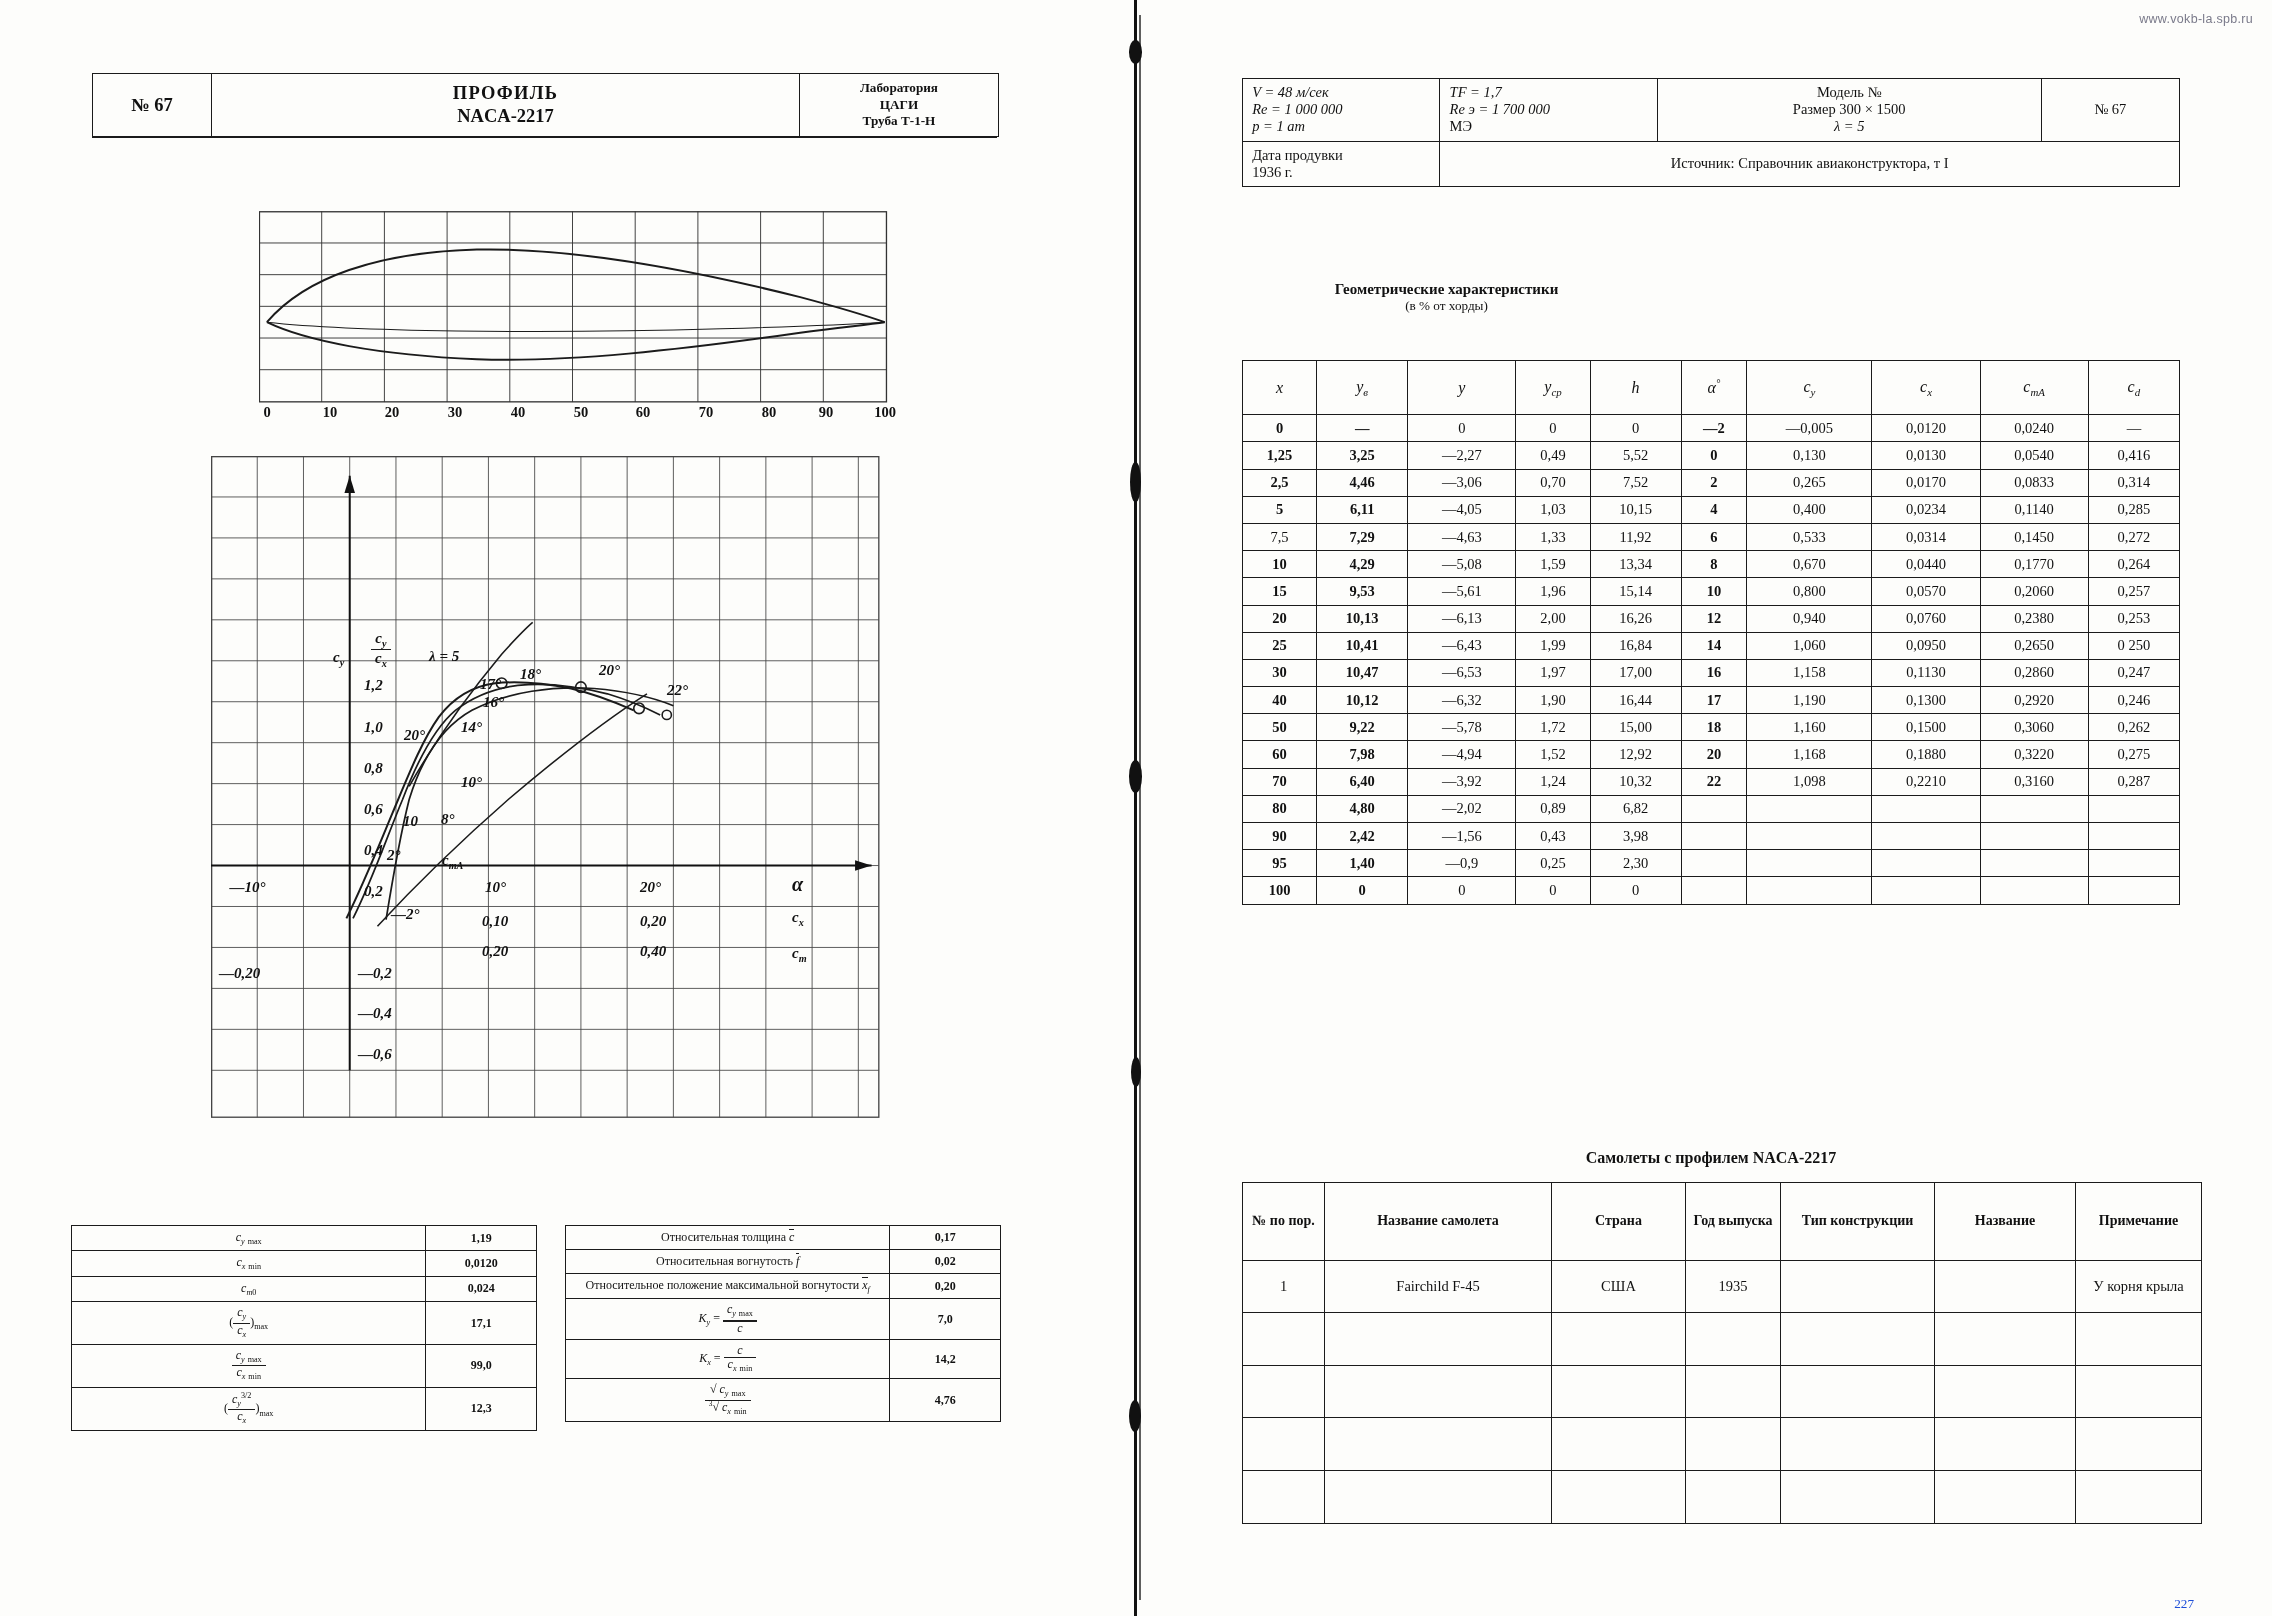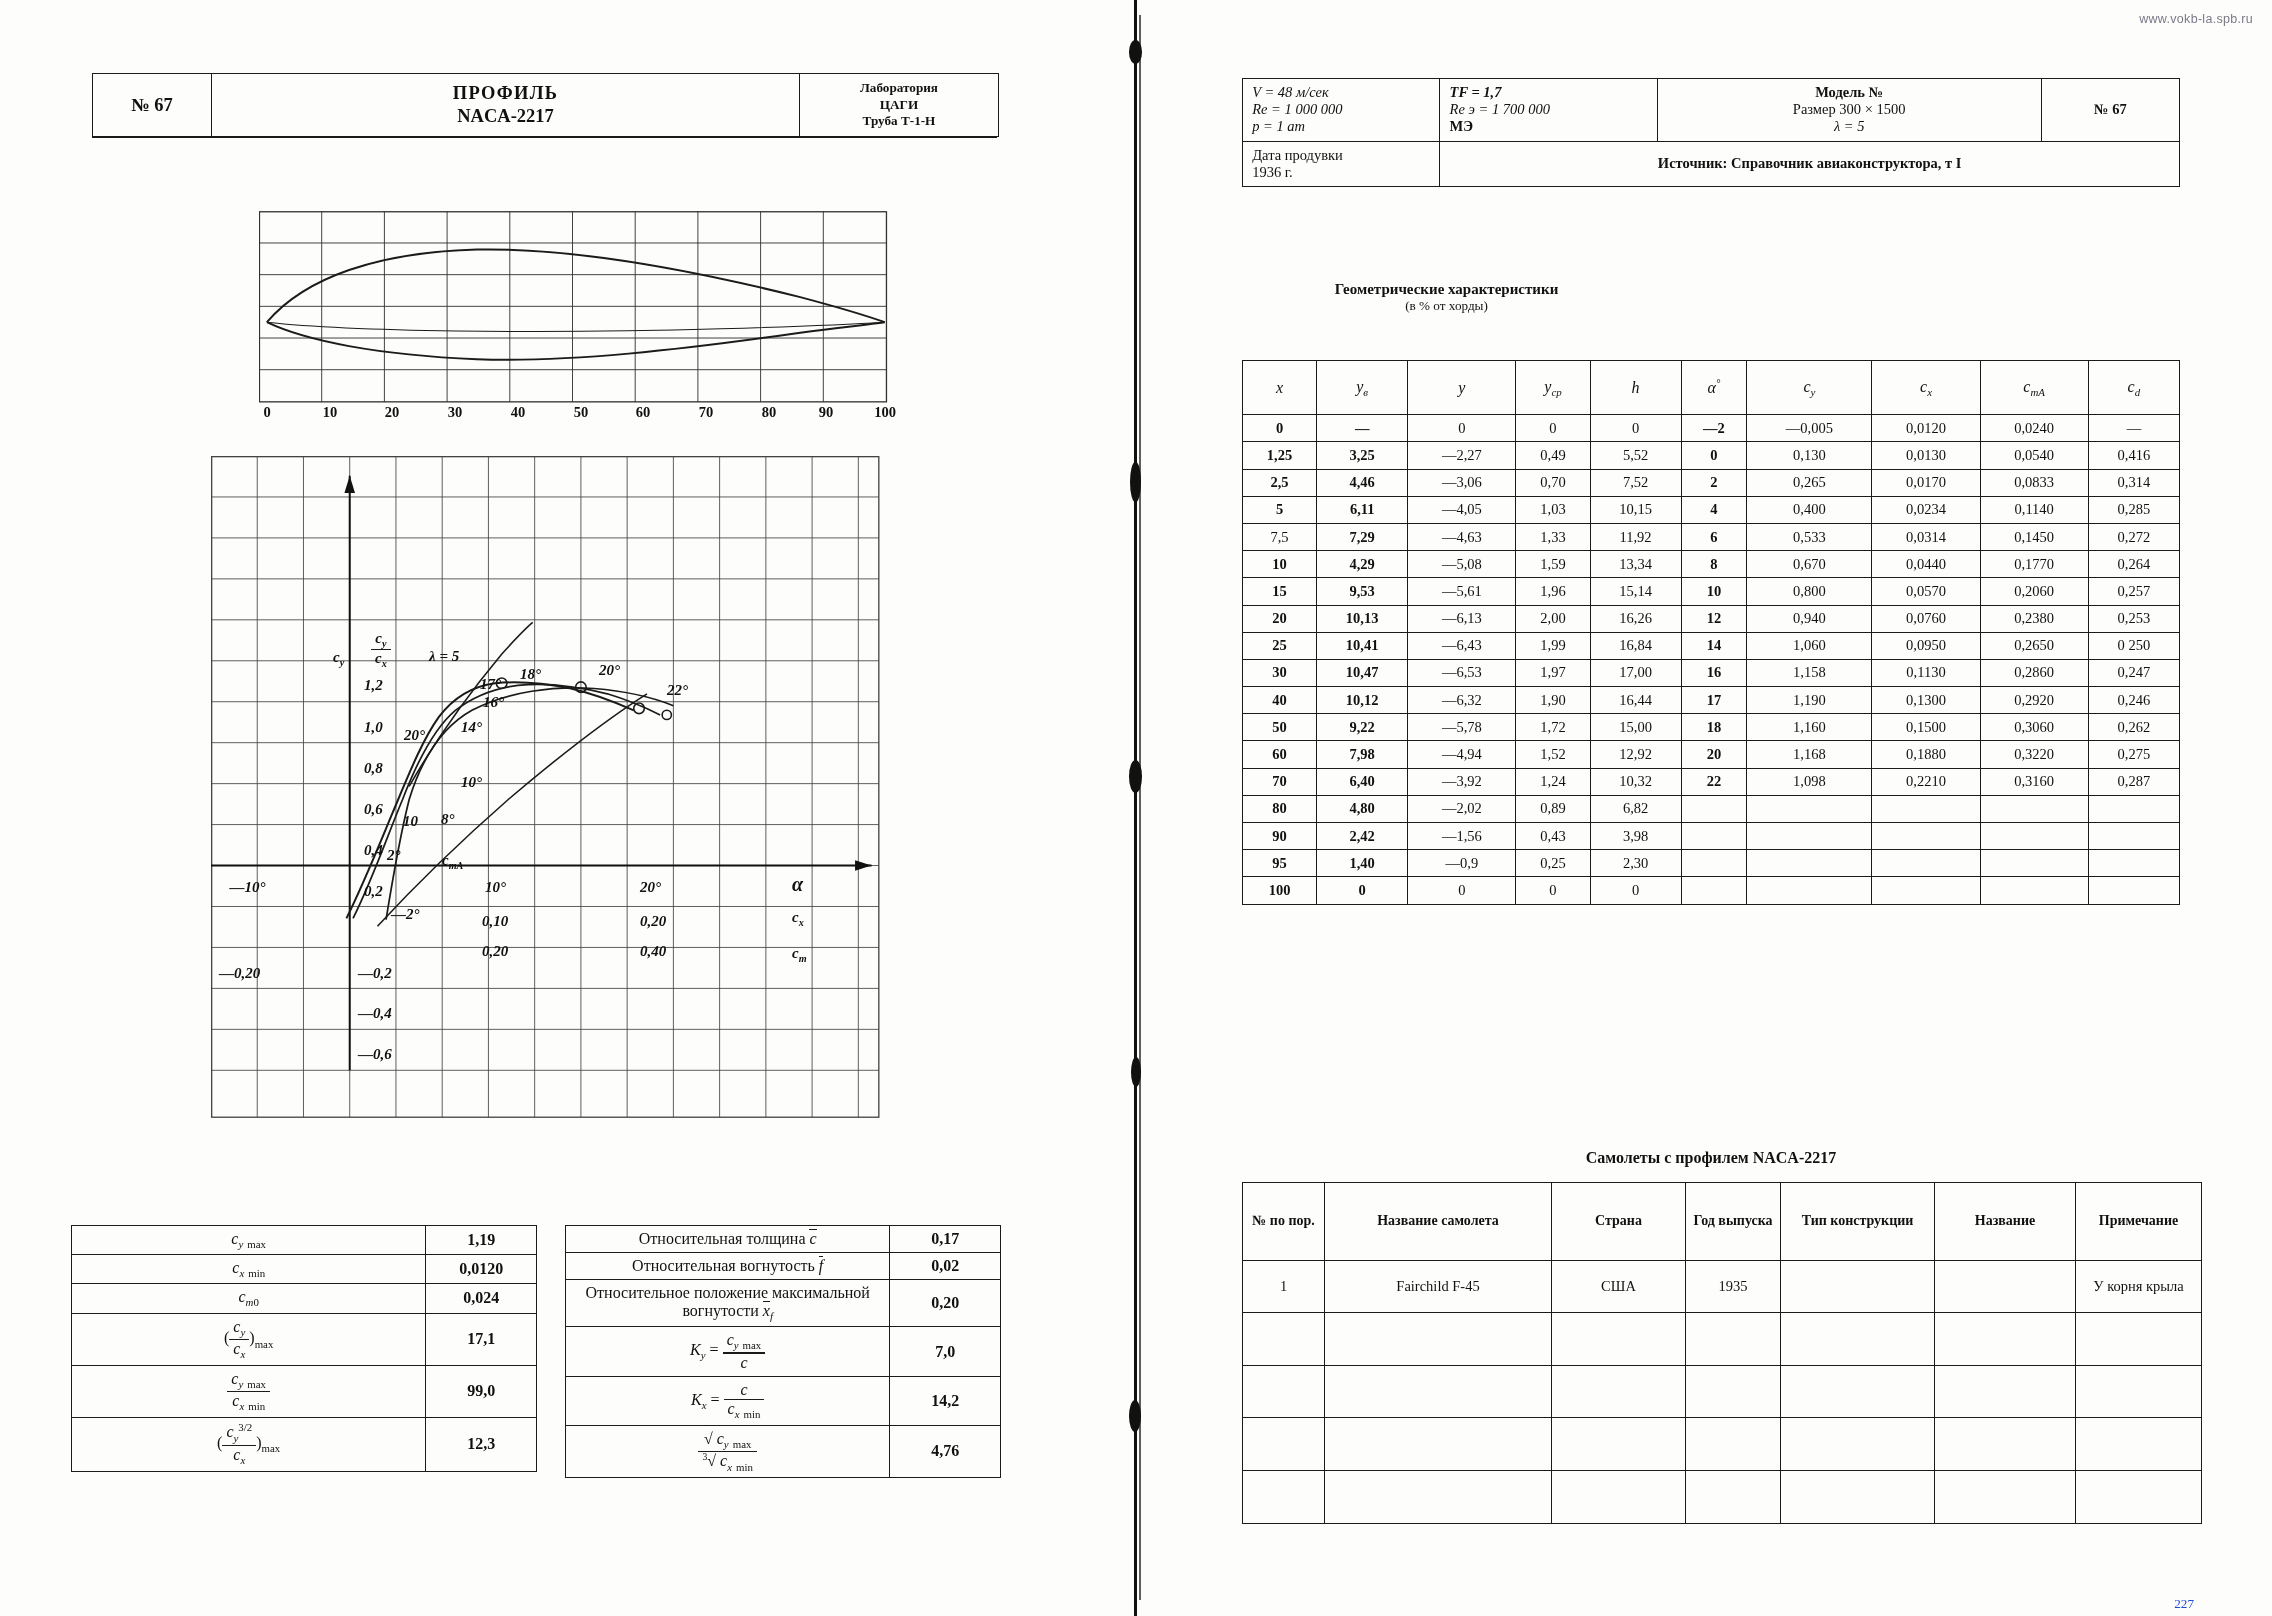--- a/index.html
+++ b/index.html
@@ -35,35 +35,35 @@
   .axis-ticks span{position:absolute;font-size:14.5px;font-weight:bold;transform:translateX(-50%);}
 
   
   .polar{position:absolute;left:211px;top:456px;width:720px;height:720px;}
 
   .chart-label{position:absolute;font-size:15px;font-weight:bold;font-style:italic;}
 
   
   .lt1{position:absolute;left:71px;top:1225px;width:466px;}
   .lt2{position:absolute;left:565px;top:1225px;width:436px;}
-  .lt1 td,.lt2 td{border:1.3px solid #1b1b1b;font-size:16px;padding:4px 5.3px;}
+  .lt1 td,.lt2 td{border:1.3px solid #1b1b1b;font-size:12px;padding:4px 5.3px;}
   .lt1 .k,.lt2 .k{text-align:center;}
   .lt1 .v,.lt2 .v{text-align:center;width:99px;font-weight:bold;}
   .frac{display:inline-block;text-align:center;vertical-align:middle;line-height:1.1;}
   .frac .num{display:block;border-bottom:1px solid #1b1b1b;padding:0 4px;}
   .frac .den{display:block;padding:0 4px;}
   .it{font-style:italic;}
   .sub{font-size:.68em;vertical-align:sub;}
   .sup{font-size:.68em;vertical-align:super;}
 
   
   .rt-top{position:absolute;left:1242px;top:78px;width:938px;}
   .rt-top td{border:1.3px solid #1b1b1b;font-size:14.5px;padding:5.3px 9.2px;vertical-align:middle;}
   .rt-top .c{text-align:center;}
-  .bold{font-weight:bold;}
+  .bold{font-weight:normal;}
 
   .sec-titles{position:absolute;left:1242px;top:281px;width:938px;display:flex;}
   .sec-geo{width:409px;text-align:center;}
   .sec-aero{flex:1;text-align:center;}
   .sec-titles b{font-size:15px;}
   .sec-sub{font-size:13.2px;}
 
   
   .rt-main{position:absolute;left:1242px;top:360px;width:938px;}
   .rt-main td,.rt-main th{border:1.3px solid #1b1b1b;font-size:14.5px;text-align:center;padding:4.6px 2.6px;}

